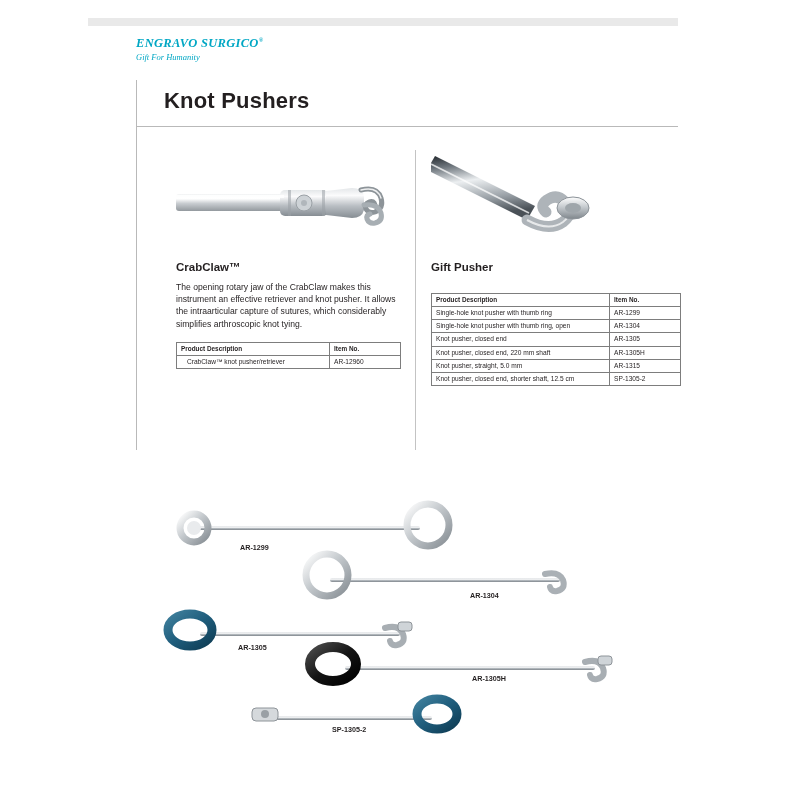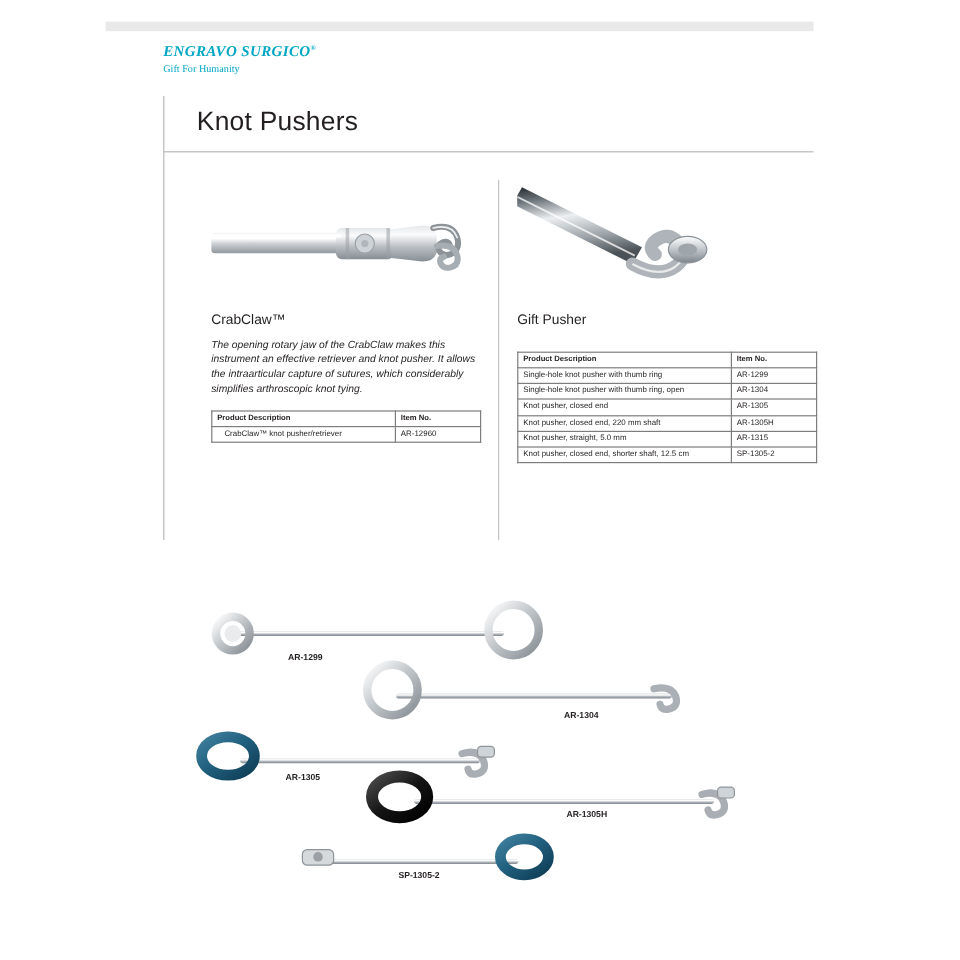--- a/index.html
+++ b/index.html
@@ -60,32 +60,33 @@
     letter-spacing: .3px;
     color: #00a7c4;
     white-space: nowrap;
   }
   .logo-main .reg {
     font-size: 6px;
     vertical-align: super;
   }
   .logo-sub {
     font-family: "Liberation Serif", serif;
+    font-style: italic;
     font-size: 8.5px;
     color: #00a7c4;
     margin-top: 1px;
   }
 
   
   .page-title {
     position: absolute;
     left: 164px;
     top: 88px;
     font-size: 22px;
-    font-weight: normal;
+    font-weight: bold;
     letter-spacing: .2px;
     color: #231f20;
   }
   .title-rule {
     position: absolute;
     left: 136px;
     top: 126px;
     width: 542px;
     height: 1px;
     background: #b9b9b9;
@@ -104,30 +105,29 @@
   
   .col {
     position: absolute;
     top: 150px;
   }
   .col.left  { left: 176px; width: 225px; }
   .col.right { left: 431px; width: 250px; }
 
   .prod-name {
     font-size: 11.5px;
-    font-weight: normal;
+    font-weight: bold;
     margin: 0 0 8px 0;
     color: #231f20;
   }
   .prod-desc {
     font-size: 8.6px;
     line-height: 1.42;
     color: #231f20;
     margin: 0;
-    font-style: italic;
   }
 
   
   table.spec {
     border-collapse: collapse;
     width: 100%;
     font-size: 6.6px;
     color: #231f20;
   }
   table.spec th,

